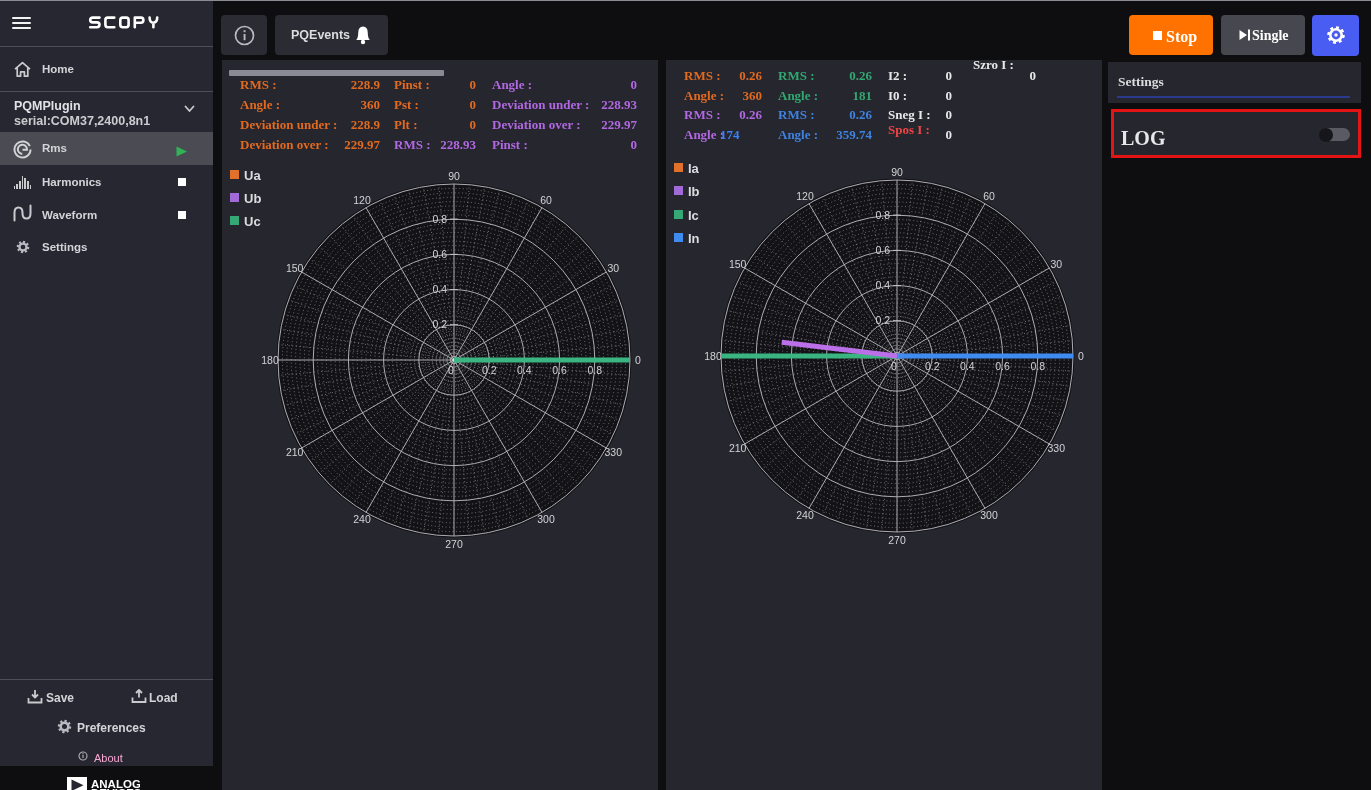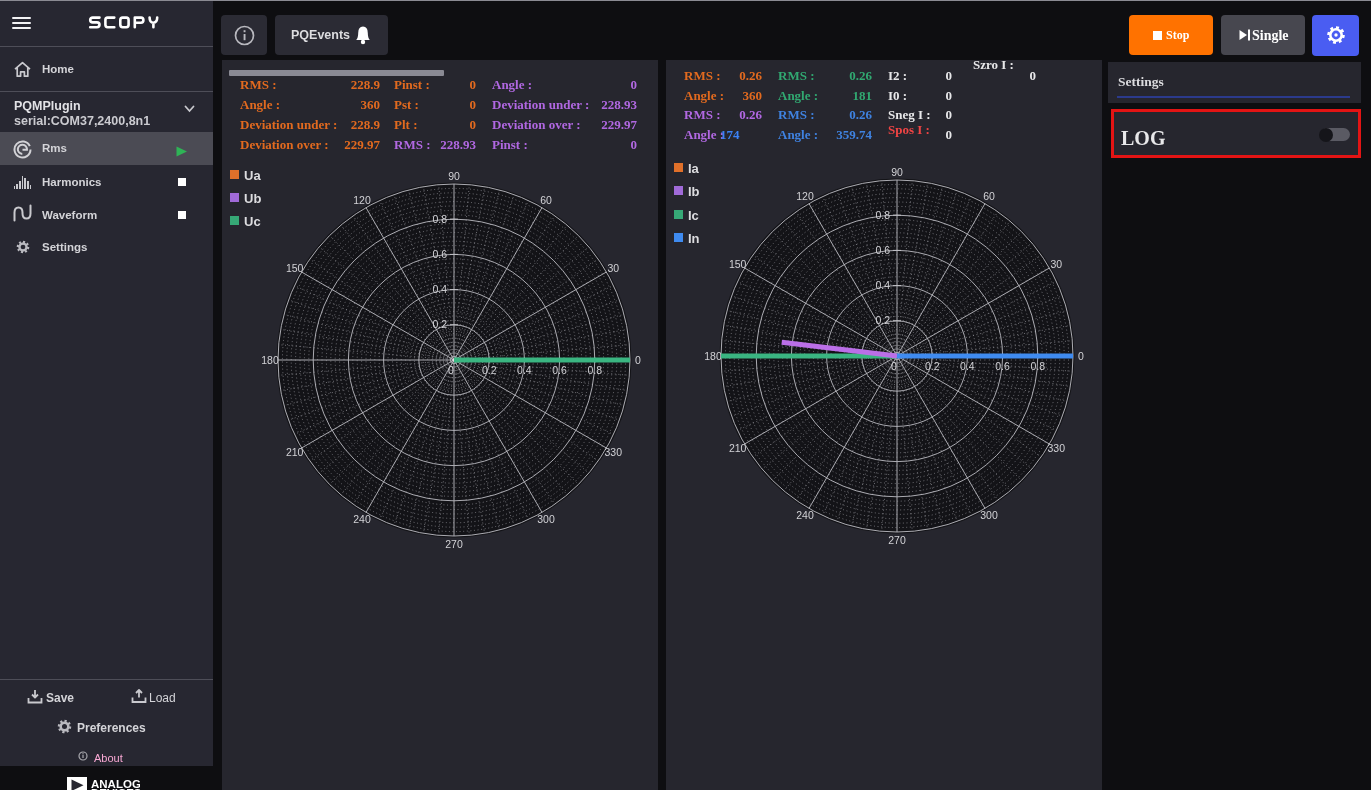--- a/index.html
+++ b/index.html
@@ -70,21 +70,21 @@
         <path d="M8 1 V8 M5 5.5 L8 8.5 L11 5.5" stroke-linejoin="round"></path>
       </g>
     </svg>
     <div class="abs" style="left:46px;top:690px;font-size:12px;font-weight:700;color:#d4d4d8">Save</div>
     <svg class="abs" style="left:131px;top:687px" width="16" height="16" viewBox="0 0 16 15">
 <g stroke="#c9c9ce" stroke-width="1.8" fill="none">
 <path d="M1.5 9 V13.5 H14.5 V9"></path>
         <path d="M8 9 V1.5 M5 4.5 L8 1.5 L11 4.5" stroke-linejoin="round"></path>
       </g>
     </svg>
-    <div class="abs" style="left:149px;top:690px;font-size:12px;font-weight:400;color:#d4d4d8">Load</div>
+    <div class="abs" style="left:149px;top:690px;font-size:12px;font-weight:700;color:#d4d4d8">Load</div>
     <svg class="abs" style="left:57px;top:718px" width="15" height="15" viewBox="-8 -8 16 16">
       <path d="M7.20 0.00 A7.20 7.20 0 0 1 6.65 2.76 L4.99 2.07 A5.40 5.40 0 0 1 3.82 3.82 L5.09 5.09 A7.20 7.20 0 0 1 2.76 6.65 L2.07 4.99 A5.40 5.40 0 0 1 0.00 5.40 L0.00 7.20 A7.20 7.20 0 0 1 -2.76 6.65 L-2.07 4.99 A5.40 5.40 0 0 1 -3.82 3.82 L-5.09 5.09 A7.20 7.20 0 0 1 -6.65 2.76 L-4.99 2.07 A5.40 5.40 0 0 1 -5.40 0.00 L-7.20 0.00 A7.20 7.20 0 0 1 -6.65 -2.76 L-4.99 -2.07 A5.40 5.40 0 0 1 -3.82 -3.82 L-5.09 -5.09 A7.20 7.20 0 0 1 -2.76 -6.65 L-2.07 -4.99 A5.40 5.40 0 0 1 -0.00 -5.40 L-0.00 -7.20 A7.20 7.20 0 0 1 2.76 -6.65 L2.07 -4.99 A5.40 5.40 0 0 1 3.82 -3.82 L5.09 -5.09 A7.20 7.20 0 0 1 6.65 -2.76 L4.99 -2.07 A5.40 5.40 0 0 1 5.40 -0.00 Z M2.70 0 A2.70 2.70 0 1 0 -2.70 0 A2.70 2.70 0 1 0 2.70 0 Z" fill="#b9b9bf" fill-rule="evenodd"></path>
     </svg>
     <div class="abs" style="left:77px;top:720px;font-size:12px;font-weight:700;color:#d4d4d8">Preferences</div>
     <svg class="abs" style="left:78px;top:750px" width="10" height="10" viewBox="0 0 10 10">
 <circle cx="5" cy="5" r="4" stroke="#a8a8ae" stroke-width="1.2" fill="none"></circle>
 <rect x="4.4" y="4" width="1.2" height="3" fill="#a8a8ae"></rect>
       <rect x="4.4" y="2.2" width="1.2" height="1.2" fill="#a8a8ae"></rect>
     </svg>
     <div class="abs" style="left:94px;top:751px;font-size:11px;font-weight:400;color:#f9a8d4">About</div>
@@ -102,21 +102,21 @@
     <rect x="9.6" y="5.2" width="1.9" height="2" fill="#b9b9bf"></rect>
   </svg>
 <div class="abs" style="left:275px;top:15px;width:113px;height:40px;background:#2b2b34;border-radius:4px"></div>
 <div class="abs" style="left:291px;top:28px;font-size:12.5px;font-weight:700;color:#dcdcdf">PQEvents</div>
 <svg class="abs" style="left:353px;top:25px" width="20" height="21" viewBox="0 0 20 21">
 <path d="M10 1.5 Q14.8 1.5 14.8 8 Q14.8 13 16.8 15 H3.2 Q5.2 13 5.2 8 Q5.2 1.5 10 1.5 Z" fill="#ffffff"></path>
 <circle cx="10" cy="17" r="2.2" fill="#ffffff"></circle>
   </svg>
 <div class="abs" style="left:1129px;top:15px;width:84px;height:40px;background:#ff7200;border-radius:4px"></div>
 <div class="abs" style="left:1152.5px;top:31px;width:9px;height:9px;background:#ffffff"></div>
-<div class="abs" style="left:1166px;top:28px;font-family:'Liberation Serif',serif;font-size:12px;font-weight:700;color:#ffffff">Stop</div>
+<div class="abs" style="left:1166px;top:28px;font-family:'Liberation Serif',serif;font-size:16px;font-weight:700;color:#ffffff">Stop</div>
 <div class="abs" style="left:1221px;top:15px;width:84px;height:40px;background:#47474f;border-radius:4px"></div>
 <svg class="abs" style="left:1239px;top:29px" width="12" height="12" viewBox="0 0 12 12">
 <polygon points="0.5,1 8,6 0.5,11" fill="#ffffff"></polygon>
     <rect x="9" y="0.5" width="2" height="11" fill="#ffffff"></rect>
   </svg>
 <div class="abs" style="left:1252px;top:28px;font-family:'Liberation Serif',serif;font-size:14px;font-weight:700;color:#ffffff">Single</div>
 <div class="abs" style="left:1312px;top:15px;width:47px;height:41px;background:#4a5df2;border-radius:4px"></div>
 <svg class="abs" style="left:1326px;top:25px" width="20" height="20" viewBox="-10 -10 20 20">
     <path d="M8.80 0.00 A8.80 8.80 0 0 1 8.13 3.37 L6.37 2.64 A6.90 6.90 0 0 1 4.88 4.88 L6.22 6.22 A8.80 8.80 0 0 1 3.37 8.13 L2.64 6.37 A6.90 6.90 0 0 1 0.00 6.90 L0.00 8.80 A8.80 8.80 0 0 1 -3.37 8.13 L-2.64 6.37 A6.90 6.90 0 0 1 -4.88 4.88 L-6.22 6.22 A8.80 8.80 0 0 1 -8.13 3.37 L-6.37 2.64 A6.90 6.90 0 0 1 -6.90 0.00 L-8.80 0.00 A8.80 8.80 0 0 1 -8.13 -3.37 L-6.37 -2.64 A6.90 6.90 0 0 1 -4.88 -4.88 L-6.22 -6.22 A8.80 8.80 0 0 1 -3.37 -8.13 L-2.64 -6.37 A6.90 6.90 0 0 1 -0.00 -6.90 L-0.00 -8.80 A8.80 8.80 0 0 1 3.37 -8.13 L2.64 -6.37 A6.90 6.90 0 0 1 4.88 -4.88 L6.22 -6.22 A8.80 8.80 0 0 1 8.13 -3.37 L6.37 -2.64 A6.90 6.90 0 0 1 6.90 -0.00 Z M4.40 0 A4.40 4.40 0 1 0 -4.40 0 A4.40 4.40 0 1 0 4.40 0 Z" fill="#ffffff" fill-rule="evenodd"></path>
     <circle cx="0" cy="0" r="1.7" fill="#ffffff"></circle>

